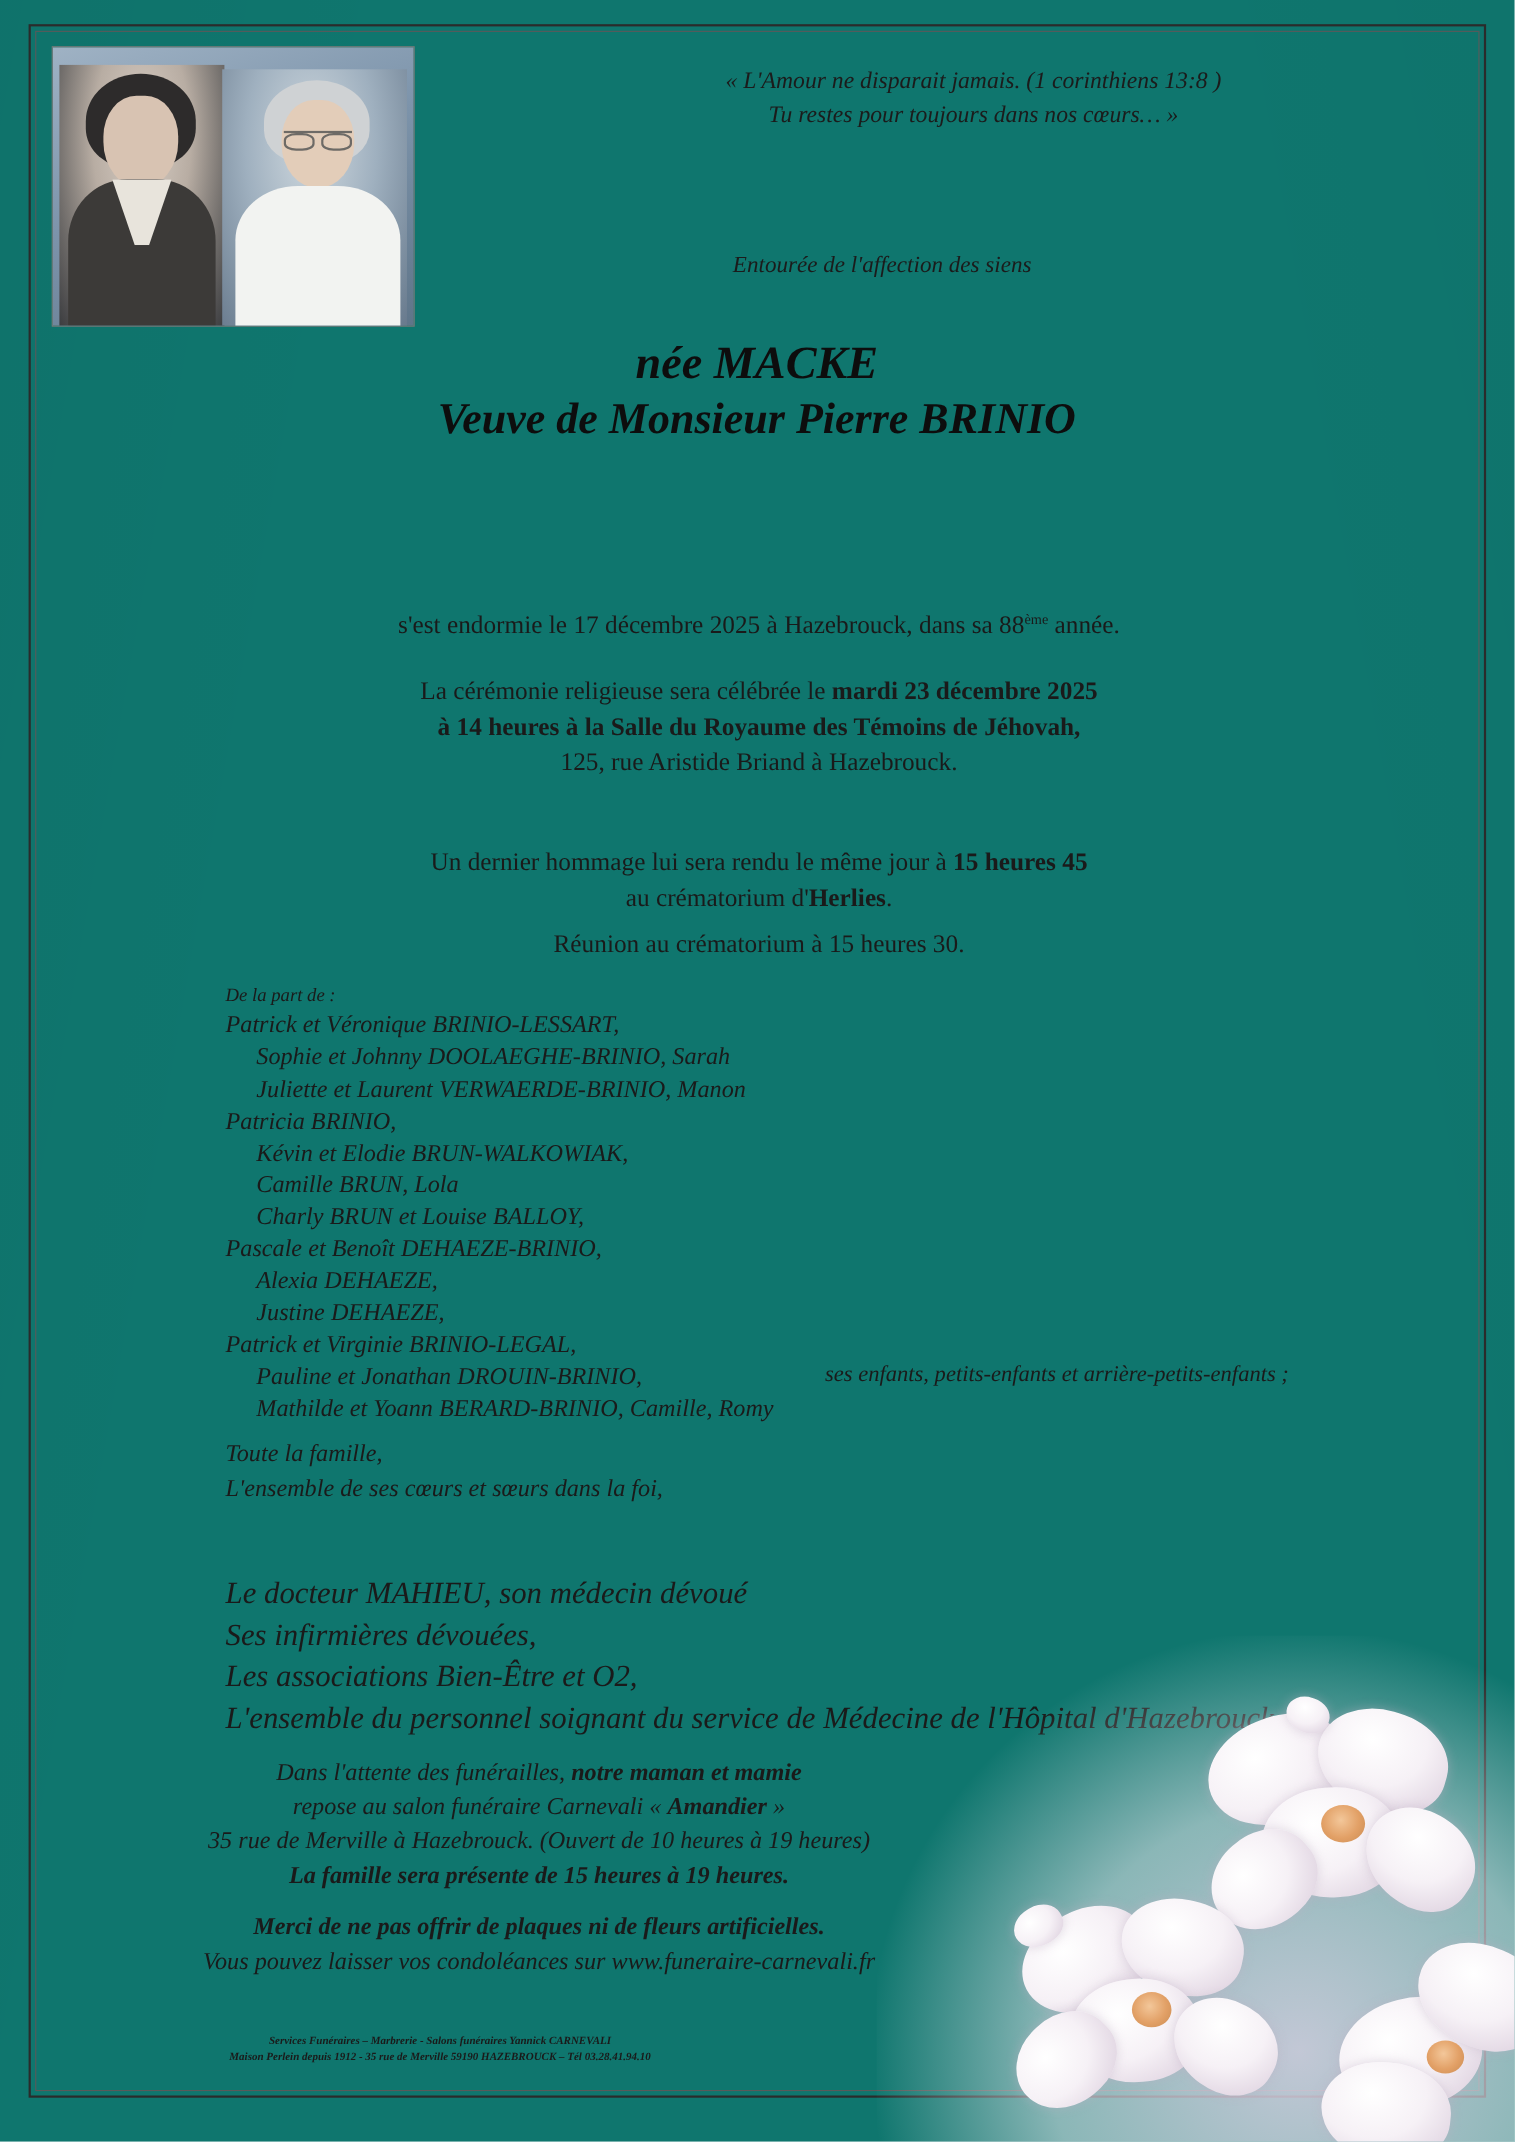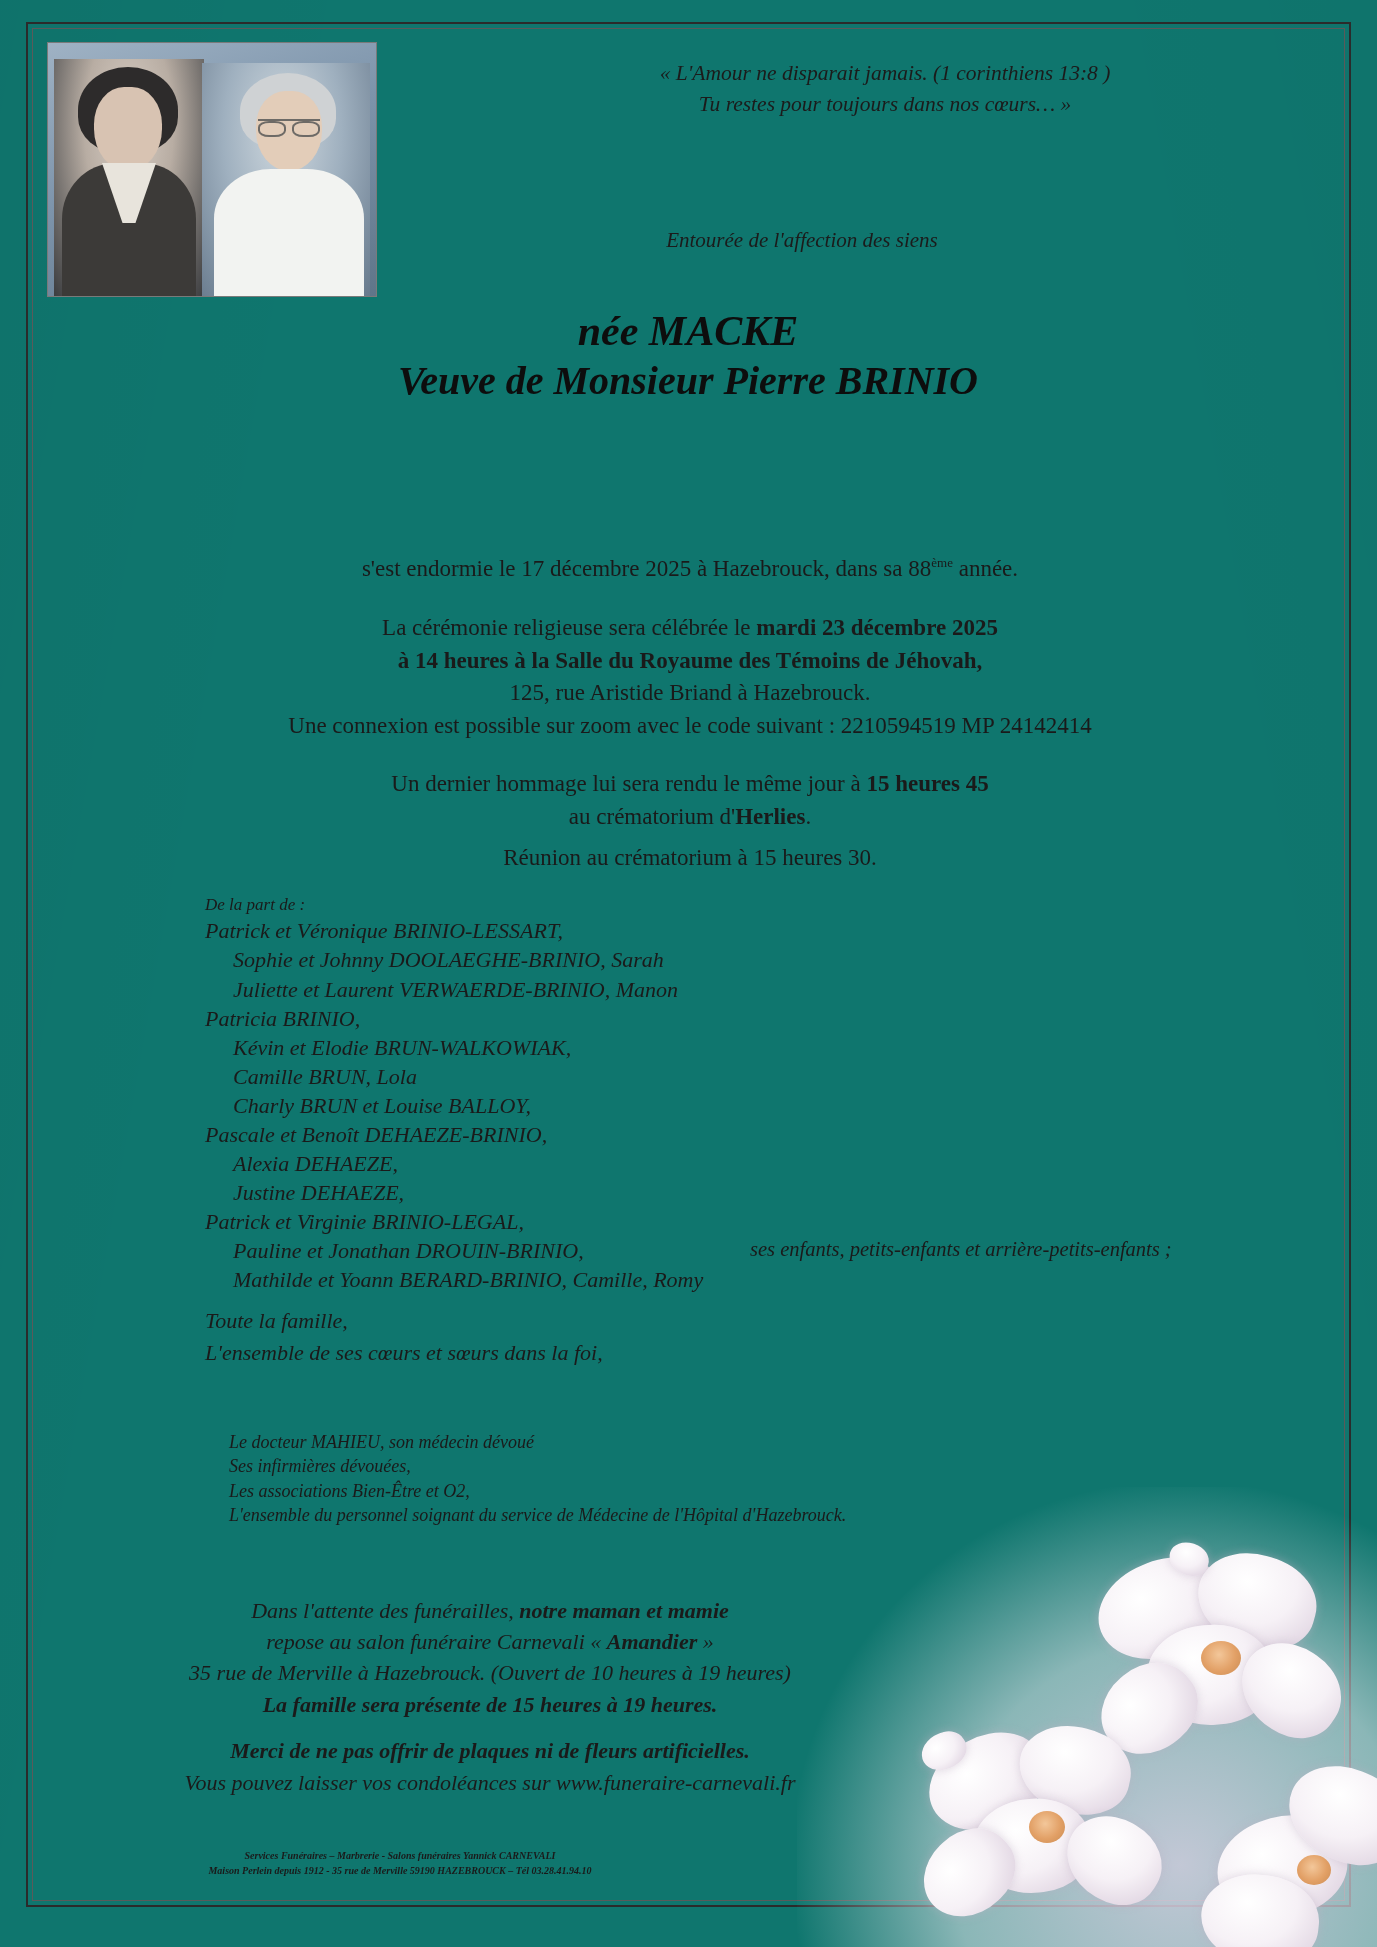--- a/index.html
+++ b/index.html
@@ -204,23 +204,22 @@
     width: 1000px;
     font-style: italic;
     font-size: 22px;
     line-height: 1.45;
   }
   .care-block {
     position: absolute;
     left: 205px; top: 1430px;
     width: 1050px;
     font-style: italic;
-    font-size: 18px;
+    font-size: 28px;
     line-height: 1.36;
-    margin-left: 24px;
   }
 
   .funeral-home {
     position: absolute;
     left: 70px; top: 1595px;
     width: 840px;
     text-align: center;
     font-style: italic;
     font-size: 22px;
     line-height: 1.42;
@@ -314,21 +313,20 @@
   </div>
 
   <div class="ceremony">
     <div>
       <span>La cérémonie religieuse sera célébrée le </span><b>mardi 23 décembre 2025</b>
     </div>
     <div>
       <b>à 14 heures à la Salle du Royaume des Témoins de Jéhovah,</b>
     </div>
     <div>125, rue Aristide Briand à Hazebrouck.</div>
-    <div>Une connexion est possible sur zoom avec le code suivant : 2210594519 MP 24142414</div>
   </div>
 
   <div class="homage">
     <div>
       <span>Un dernier hommage lui sera rendu le même jour à </span><b>15 heures 45</b>
     </div>
     <div>
       <span>au crématorium d'</span><b>Herlies</b><span>.</span>
     </div>
   </div>

